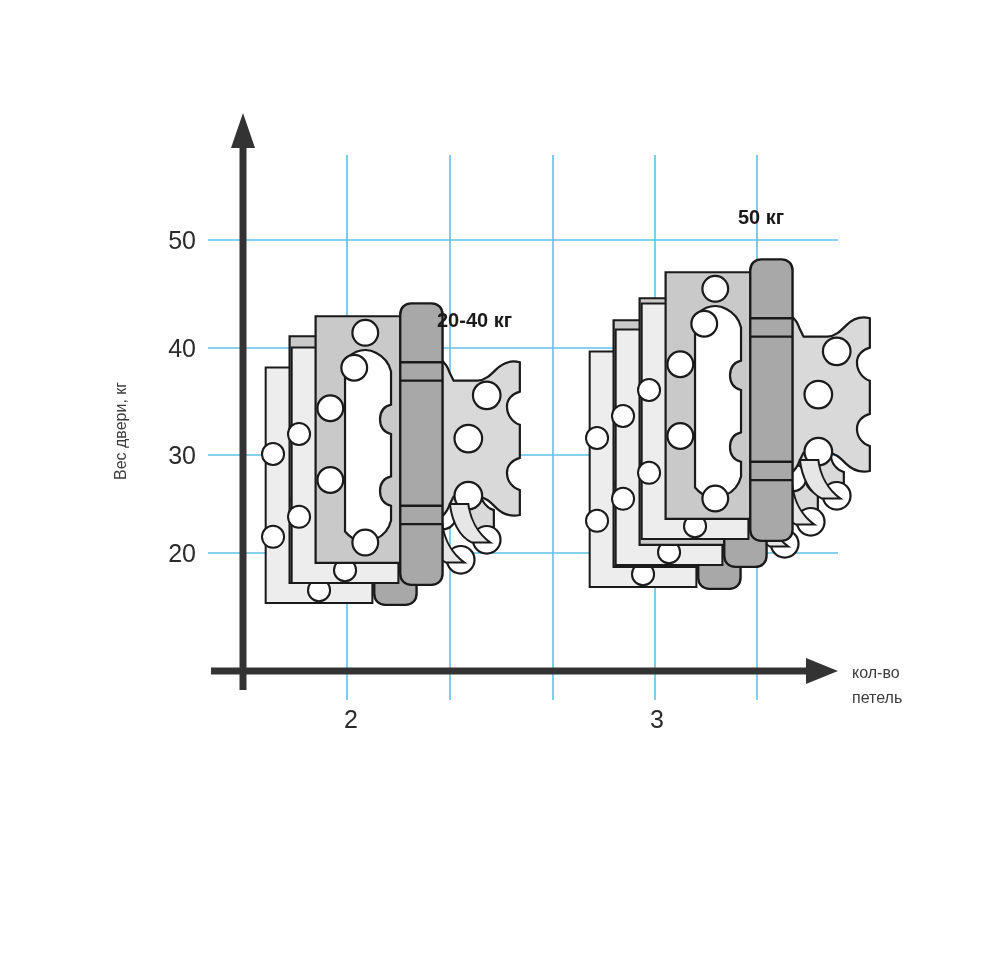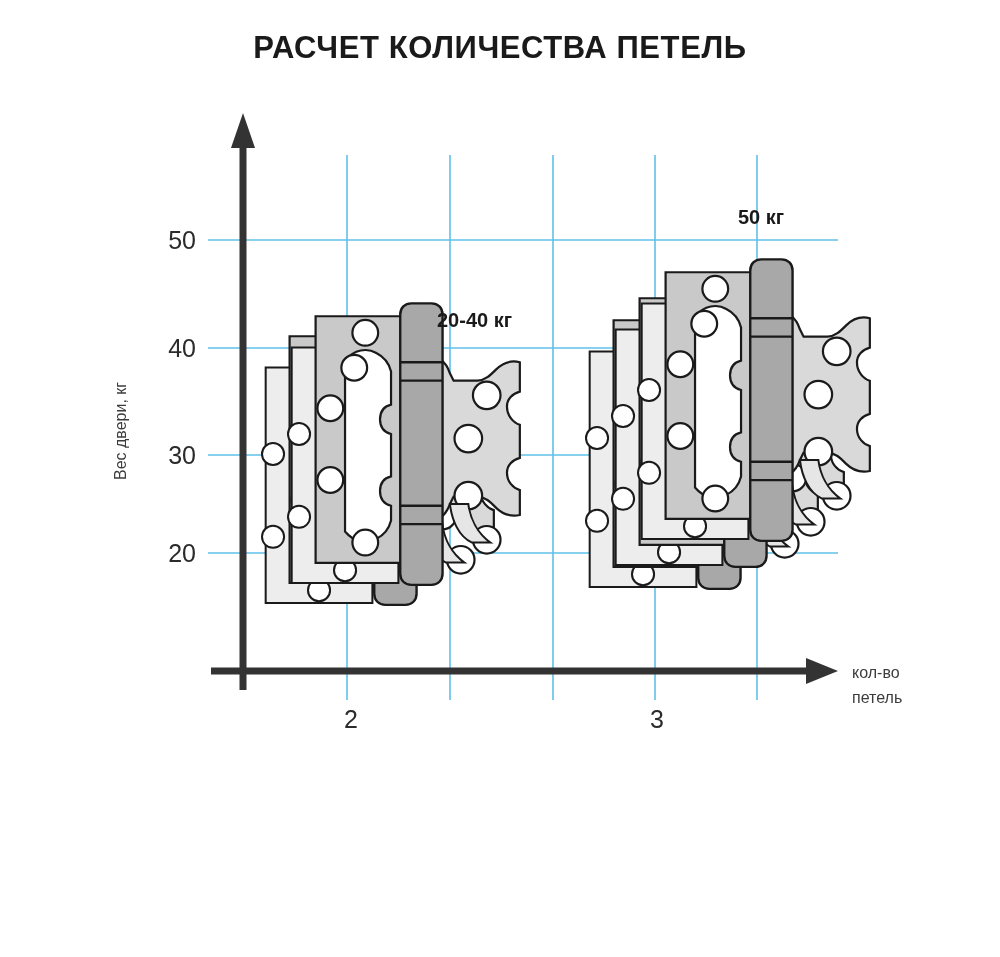--- a/index.html
+++ b/index.html
@@ -41,21 +41,20 @@
   }
 
   
   .footer{position:absolute;left:0;top:748px;width:1000px;height:200px;}
 </style>
 </head>
 <body>
 
 <div class="page">
 
-  <div class="title">РАСЧЕТ КОЛИЧЕСТВА ПЕТЕЛЬ</div>
 
   <div class="chart">
     <svg width="1000" height="760" viewBox="0 0 1000 760" xmlns="http://www.w3.org/2000/svg">
       <defs>
 
         <g id="hinge">
 
           <path d="M4 56 L4 312 L120 312 L120 56 Z" fill="#ededed" stroke="#1a1a1a" stroke-width="2.2"></path>
           <circle cx="62" cy="298" r="12" fill="#ffffff" stroke="#1a1a1a" stroke-width="2.2"></circle>
           <circle cx="12" cy="240" r="12" fill="#ffffff" stroke="#1a1a1a" stroke-width="2.2"></circle>

